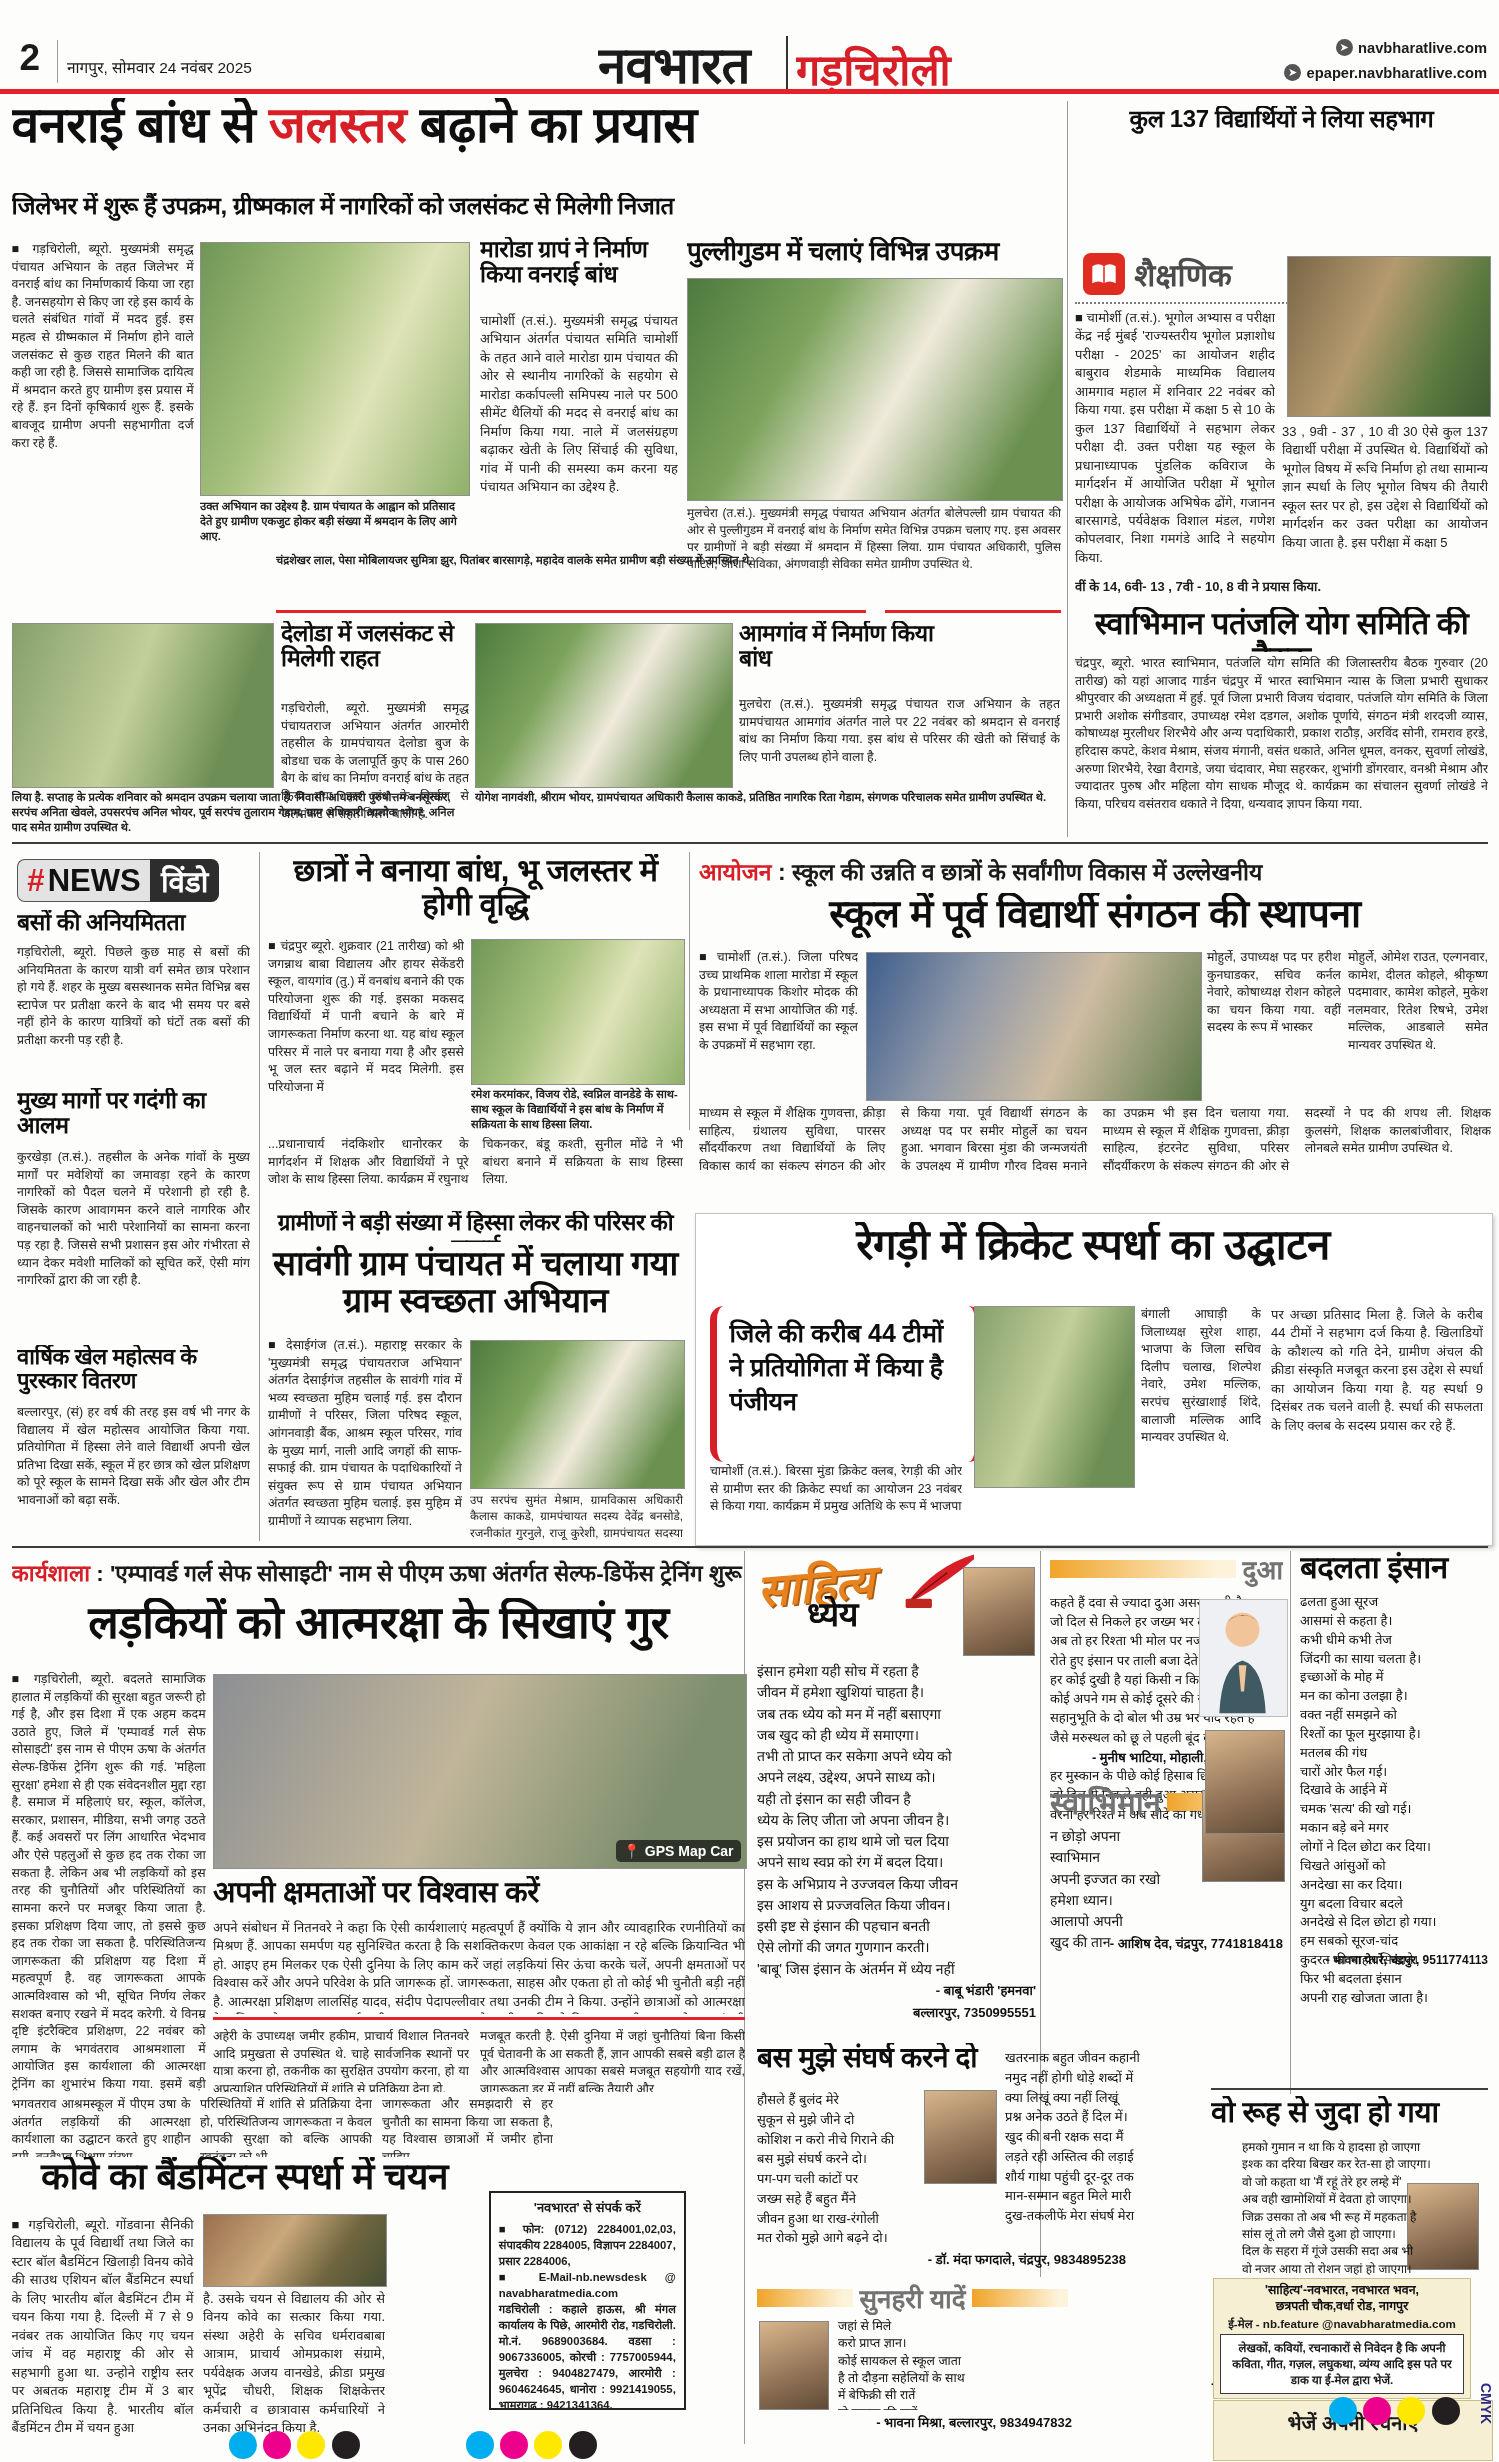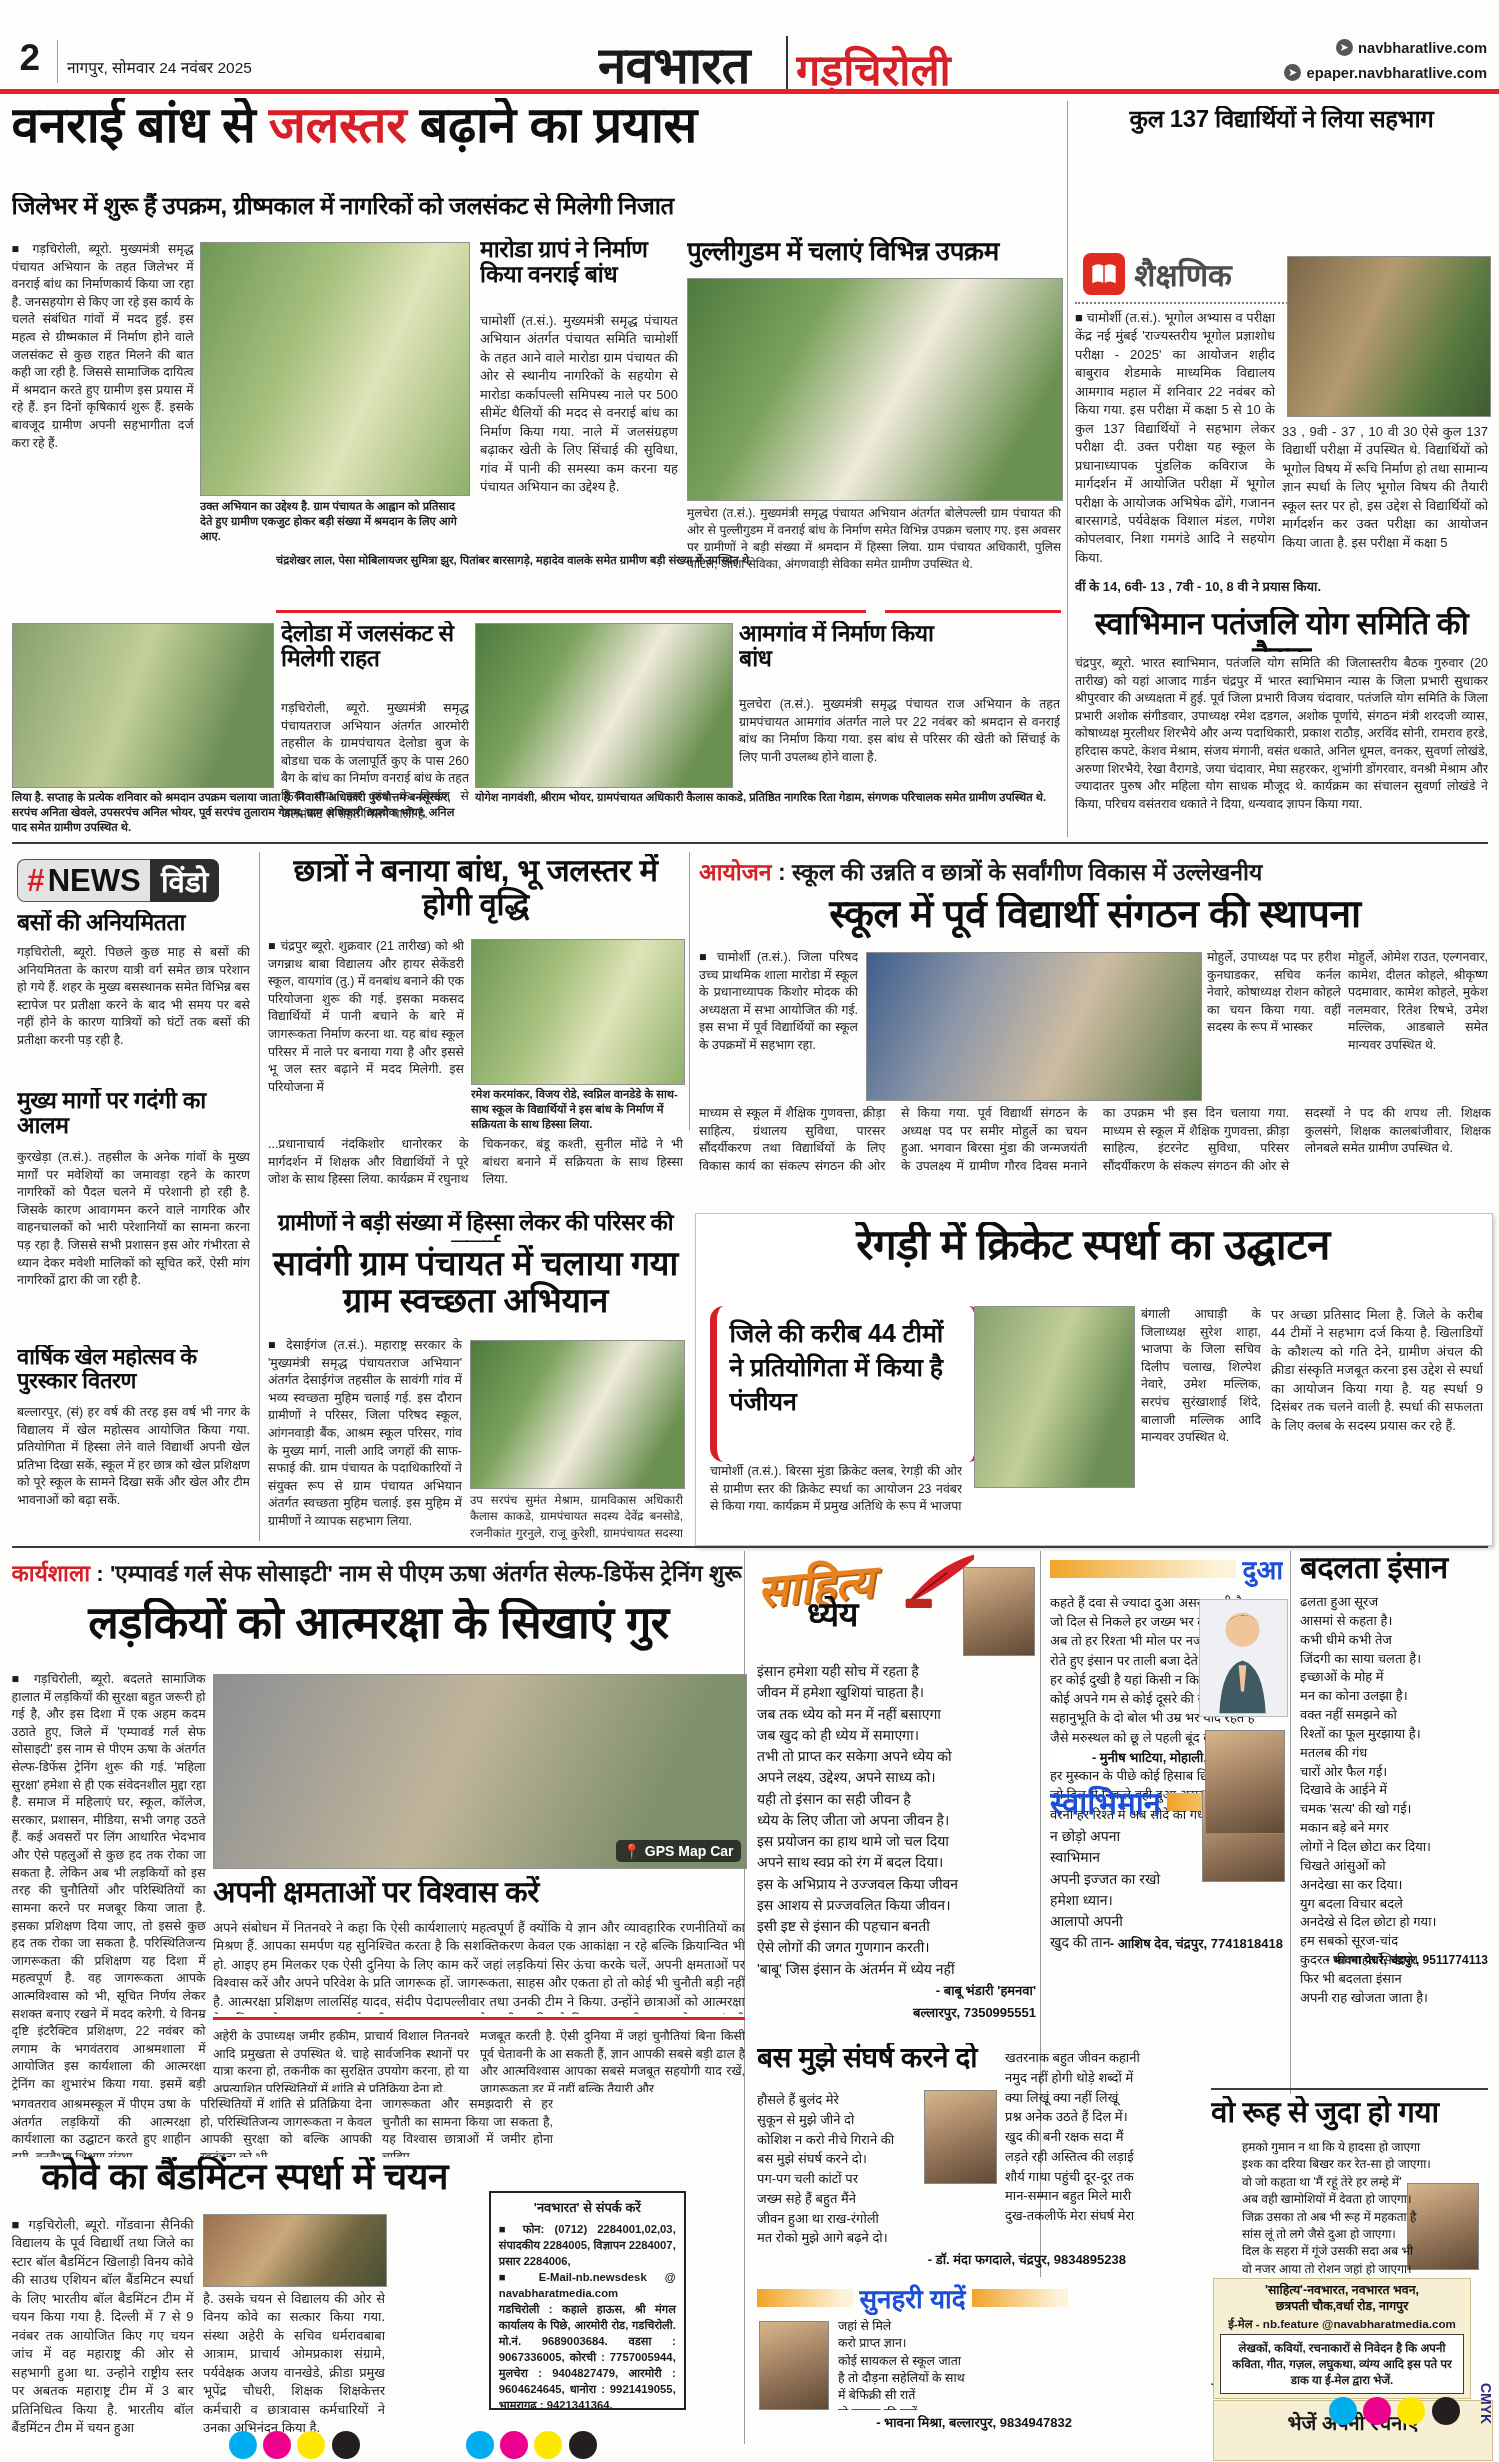--- a/index.html
+++ b/index.html
@@ -25,21 +25,21 @@
   .ph-f{background:linear-gradient(115deg,#3f5e8c,#8d97a8 30%,#cdbca2 60%,#5e7a4a);}
   .ph-g{background:linear-gradient(125deg,#9a6f4e,#caa87b 40%,#70663f 70%,#474f35);}
   .portrait{border:0.8px solid #888;background:linear-gradient(160deg,#d8b68c,#96775a 55%,#5f4a36);}
   .newslogo{display:flex;align-items:stretch;height:43px;font-weight:900;}
   .nl-left{background:#e3e3e3;border:1.6px solid #555;border-right:none;border-radius:7.8px 0 0 7.8px;
            display:flex;align-items:center;padding:0 9.3px;font-size:31px;color:#111;gap:3.1px;}
   .nl-right{background:#2d2d2d;color:#fff;border-radius:0 7.8px 7.8px 0;display:flex;align-items:center;
            padding:0 11px;font-size:29.5px;}
   .ptitle-row{display:flex;align-items:center;gap:6.2px;}
   .obar{flex:1;height:18.6px;background:linear-gradient(90deg,#f0a429,#fdf3da 90%);}
-  .ptitle{font-weight:800;font-size:26px;color:#1d4ed8;white-space:nowrap;}
+  .ptitle{font-weight:800;font-size:26px;color:#737373;white-space:nowrap;}
   .pullq{border-left:7.8px solid #d61f26;border-right:7.8px solid #d61f26;border-radius:14px;
          padding:11px 12.4px;font-size:25px;font-weight:800;line-height:1.35;color:#0d0d0d;}
   .gps{position:absolute;right:4.7px;bottom:6.2px;background:rgba(20,20,20,.75);color:#fff;
        font-size:14px;font-weight:700;padding:3.1px 7.8px;border-radius:4.7px;white-space:nowrap;}
   .dot{width:28px;height:28px;border-radius:50%;display:inline-block;margin-right:6.2px;}
   .dc{background:#00aeef}.dm{background:#ec008c}.dy{background:#ffe800}.dk{background:#231f20}
   .sendbox{background:#f6efd3;border:0.8px solid #c9bd8d;padding:7.8px 11px;text-align:center;}
   .sendinner{border:1.6px solid #3a3a3a;background:#fff;padding:4.7px 6.2px;font-size:11.6px;font-weight:700;line-height:1.4;}
   .contactbox{border:2.3px double #222;padding:6.2px 7.8px;font-size:11.3px;line-height:1.42;text-align:justify;font-weight:600;}
   .dotline{border-bottom:2.3px dotted #7a7a7a;}

